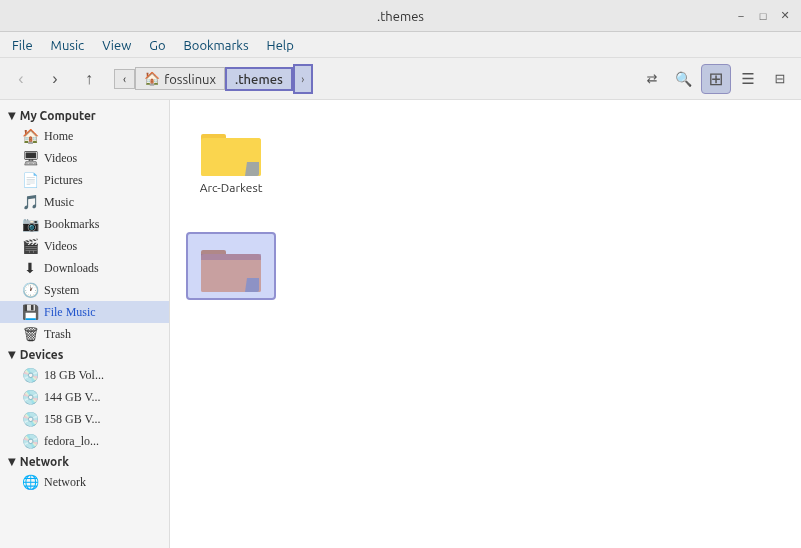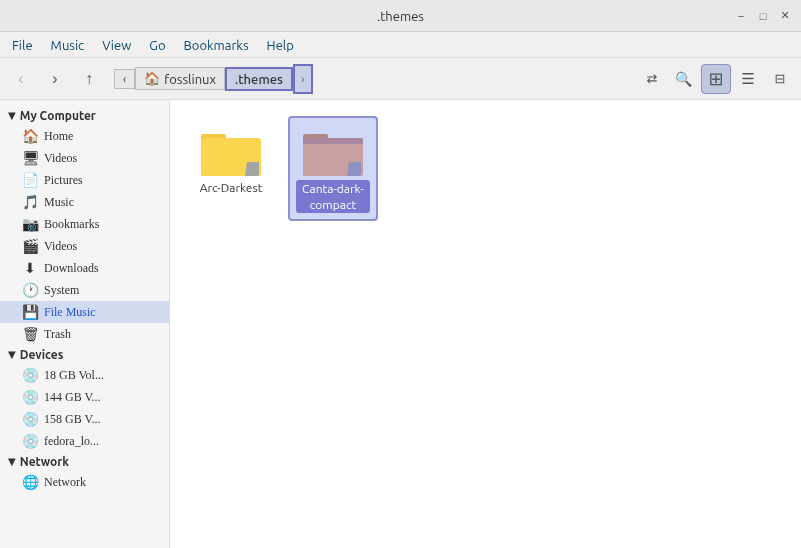--- a/index.html
+++ b/index.html
@@ -200,22 +200,23 @@
     
     #content {
       flex: 1;
       background: #fff;
       padding: 16px;
       overflow: auto;
     }
     .file-grid {
       display: flex;
       flex-wrap: wrap;
-      gap: 12px;
+      gap: 28px;
       align-content: flex-start;
+      flex-direction: column;
     }
     .file-item {
       width: 90px;
       display: flex;
       flex-direction: column;
       align-items: center;
       cursor: pointer;
       padding: 6px;
       border-radius: 4px;
       border: 2px solid transparent;
@@ -393,17 +394,16 @@
       <svg class="folder-icon" viewBox="0 0 64 52">
         <rect x="2" y="10" width="25" height="8" rx="2" fill="#b08888"></rect>
         <rect x="2" y="14" width="60" height="36" rx="3" fill="#c8a0a0"></rect>
         <path d="M2,18 L62,18 L62,50 Q62,52 60,52 L4,52 Q2,52 2,50 Z" fill="#d4aaaa"></path>
         <path d="M2,18 L2,50 Q2,52 4,52 L60,52 Q62,52 62,50 L62,18 Z" fill="#c8a0a0"></path>
 
         <path d="M2,14 L62,14 L62,20 L2,20 Z" fill="#9070a0" opacity="0.5"></path>
 
         <path d="M48,38 L60,38 L60,50 Q60,52 58,52 L46,52 Z" fill="#6688dd" opacity="0.6"></path>
       </svg>
-      <div class="file-label">Canta-dark-compact</div>
     </div>
       </div>
   </div>
 </div>
 
 </body></html>

